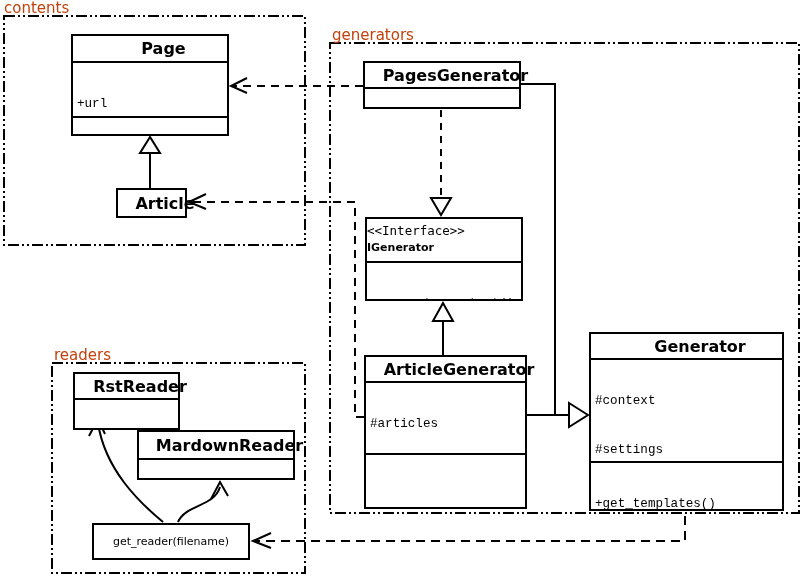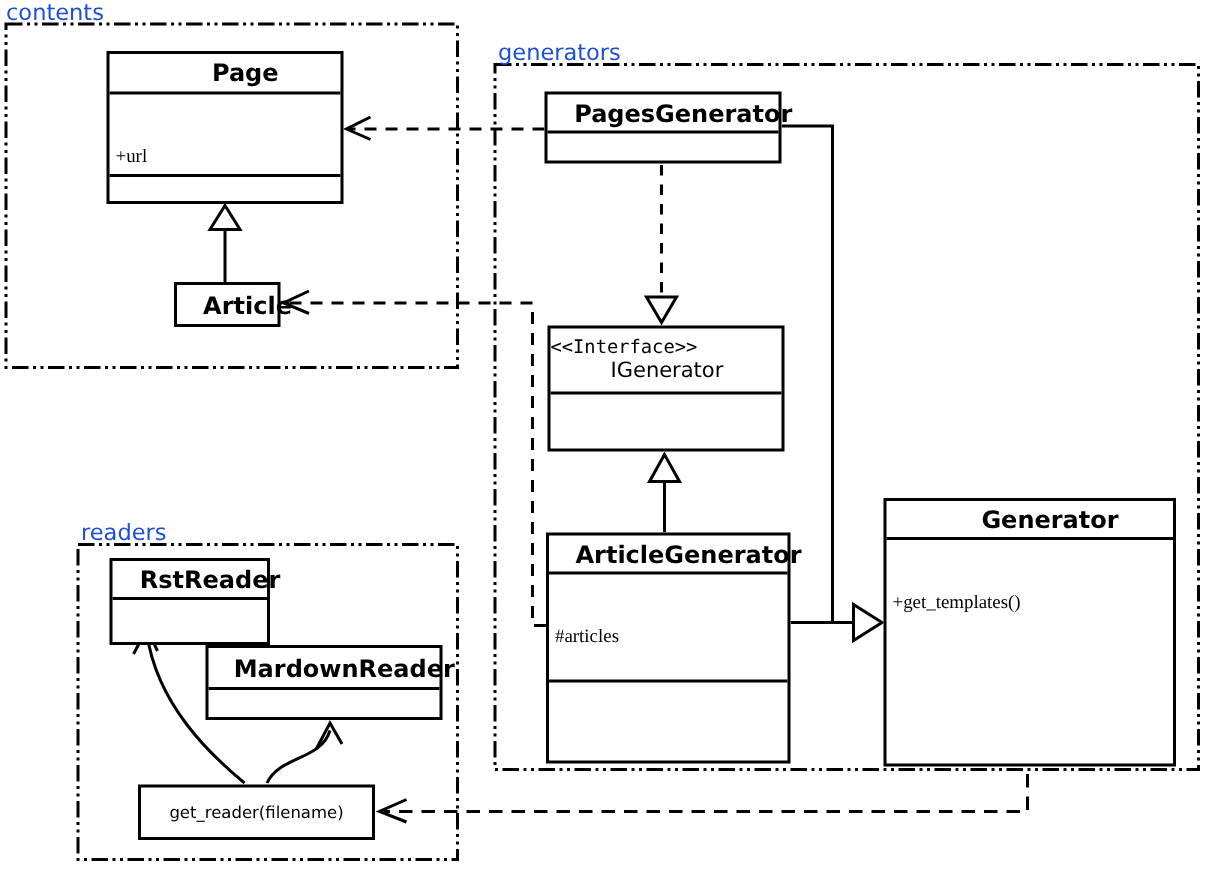--- a/index.html
+++ b/index.html
@@ -2,44 +2,44 @@
 <html><head>
 <meta charset="utf-8">
 <style>
   html,body{margin:0;padding:0;background:#fff;}
   .canvas{
     position:relative;width:803px;height:579px;background:#fff;
     font-family:"DejaVu Sans",sans-serif;color:#000;overflow:hidden;
   }
   .layer{position:absolute;left:0;top:0;}
   .pkg-label{
-    position:absolute;font-size:15px;line-height:15px;color:#1d4ed8;
+    position:absolute;font-size:15px;line-height:15px;color:#c2410c;
     background:transparent;white-space:nowrap;
   }
   .cls{
     position:absolute;background:#fff;border:2px solid #000;box-sizing:border-box;
     display:flex;flex-direction:column;z-index:2;
   }
   .cls .title{
     font-weight:bold;font-size:16px;text-align:center;
     display:flex;align-items:center;justify-content:center;
     border-bottom:2px solid #000;flex:none;letter-spacing:0px;padding-left:27px;
   }
   .cls .title.only{border-bottom:none;flex:1;}
   .sec{
-    font-family:Liberation Serif, serif;font-size:12.6px;line-height:16.2px;
+    font-family:Liberation Mono, monospace;font-size:12.6px;line-height:16.2px;
     padding:1px 3px 0 4px;white-space:pre;flex:none;overflow:hidden;
   }
   .sec.mid{border-bottom:2px solid #000;}
   .iface-head{
     display:flex;flex-direction:column;justify-content:center;
     border-bottom:2px solid #000;flex:none;
   }
   .iface-head .stereo{font-family:"DejaVu Sans Mono",monospace;font-size:12.5px;line-height:14px;font-weight:normal;}
-  .iface-head .iname{font-weight:normal;font-size:14px;line-height:19px;margin-left:40px;}
+  .iface-head .iname{font-weight:bold;font-size:11px;line-height:19px;}
   .plainbox-label{
     font-size:11px;display:flex;align-items:center;justify-content:center;flex:1;
   }
   svg{display:block;}
 </style>
 </head>
 <body>
 
 <div class="canvas">
 
@@ -145,20 +145,28 @@
       
     </div>
     <div class="sec" style="flex:1">
       
       
     </div>
   </div>
 
   <div class="cls" style="left:589px;top:332px;width:195px;height:179px">
     <div class="title" style="height:24px">Generator</div>
+    <div class="sec mid" style="height:100px">
+      <div>#context</div>
+      <div>#settings</div>
+      
+      
+      
+      
+    </div>
     <div class="sec" style="flex:1">
       <div>+get_templates()</div>
       
       
     </div>
   </div>
 
   <div class="cls" style="left:73px;top:372px;width:107px;height:58px">
     <div class="title" style="height:24px">RstReader</div>
     <div class="sec" style="flex:1">

